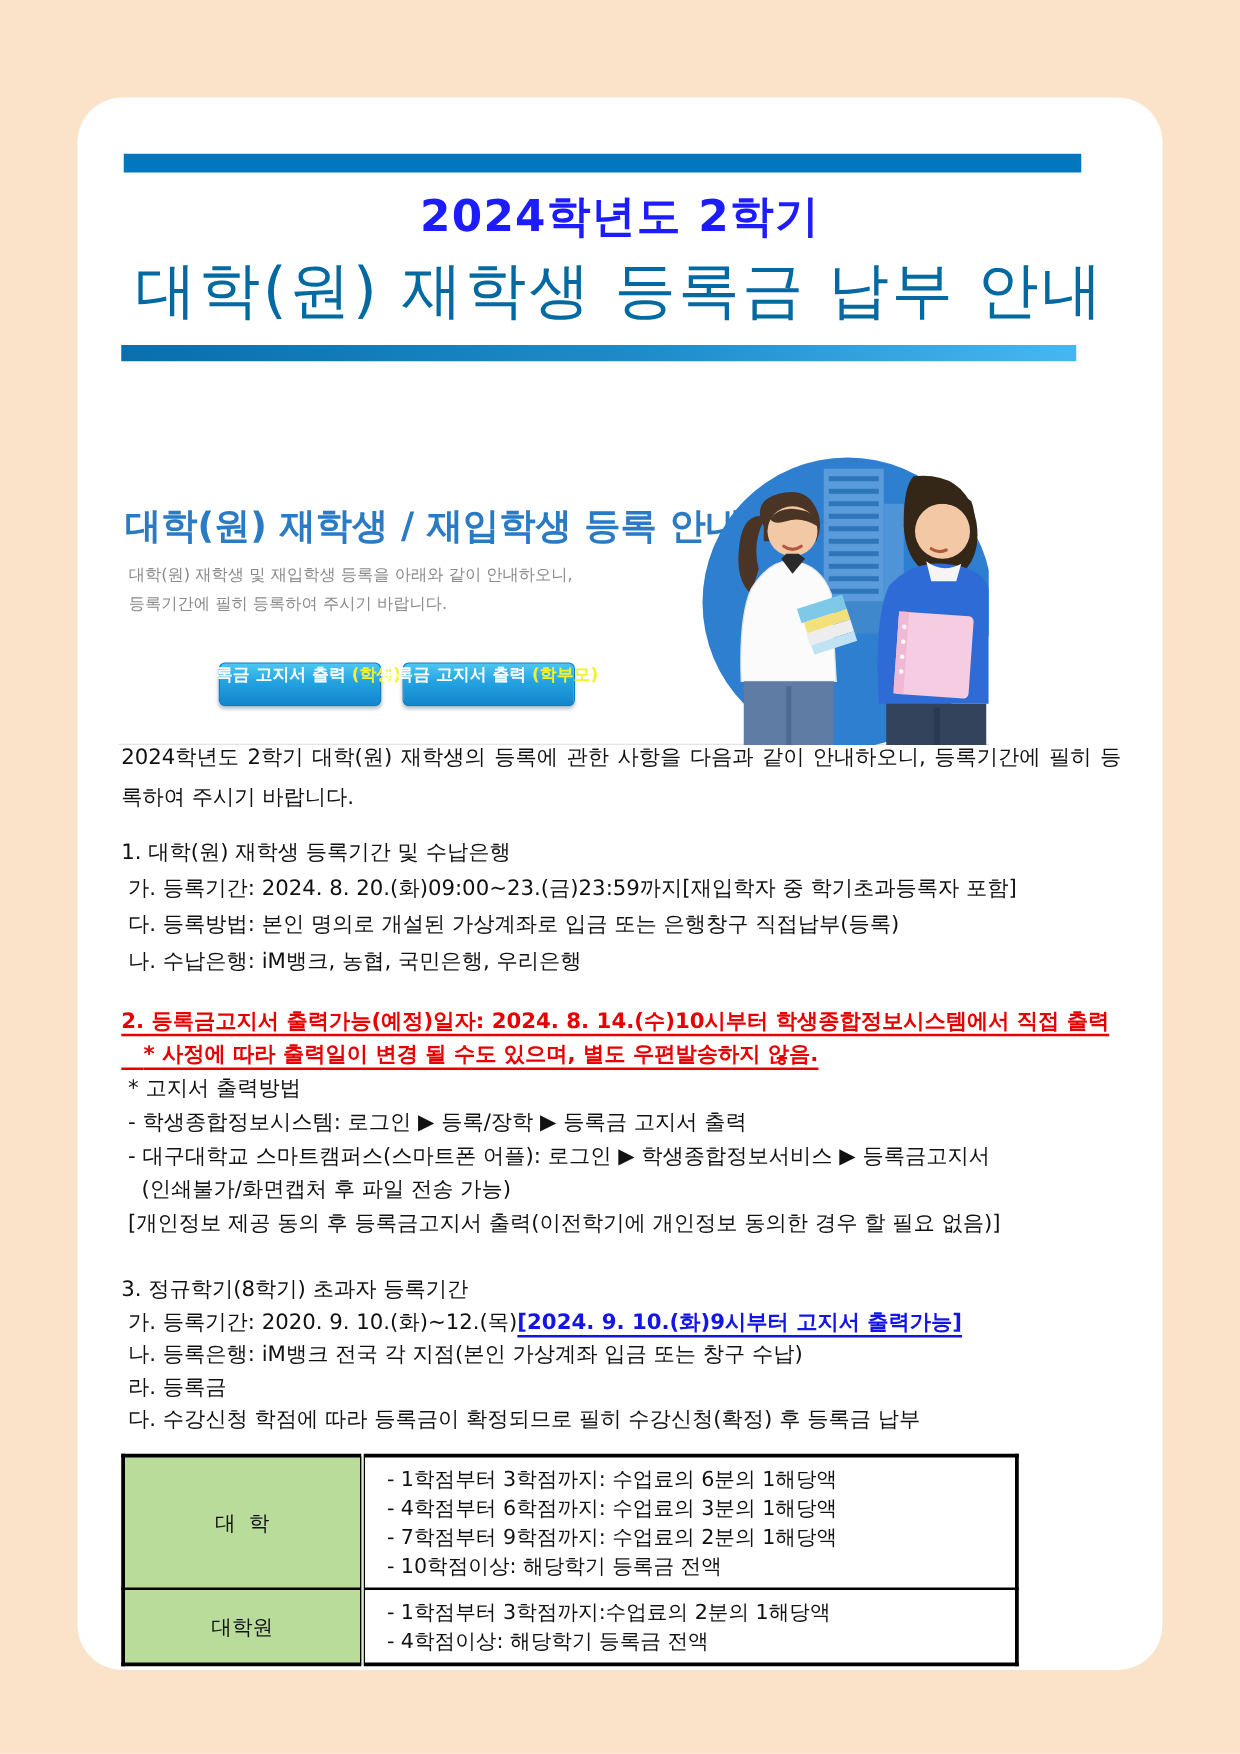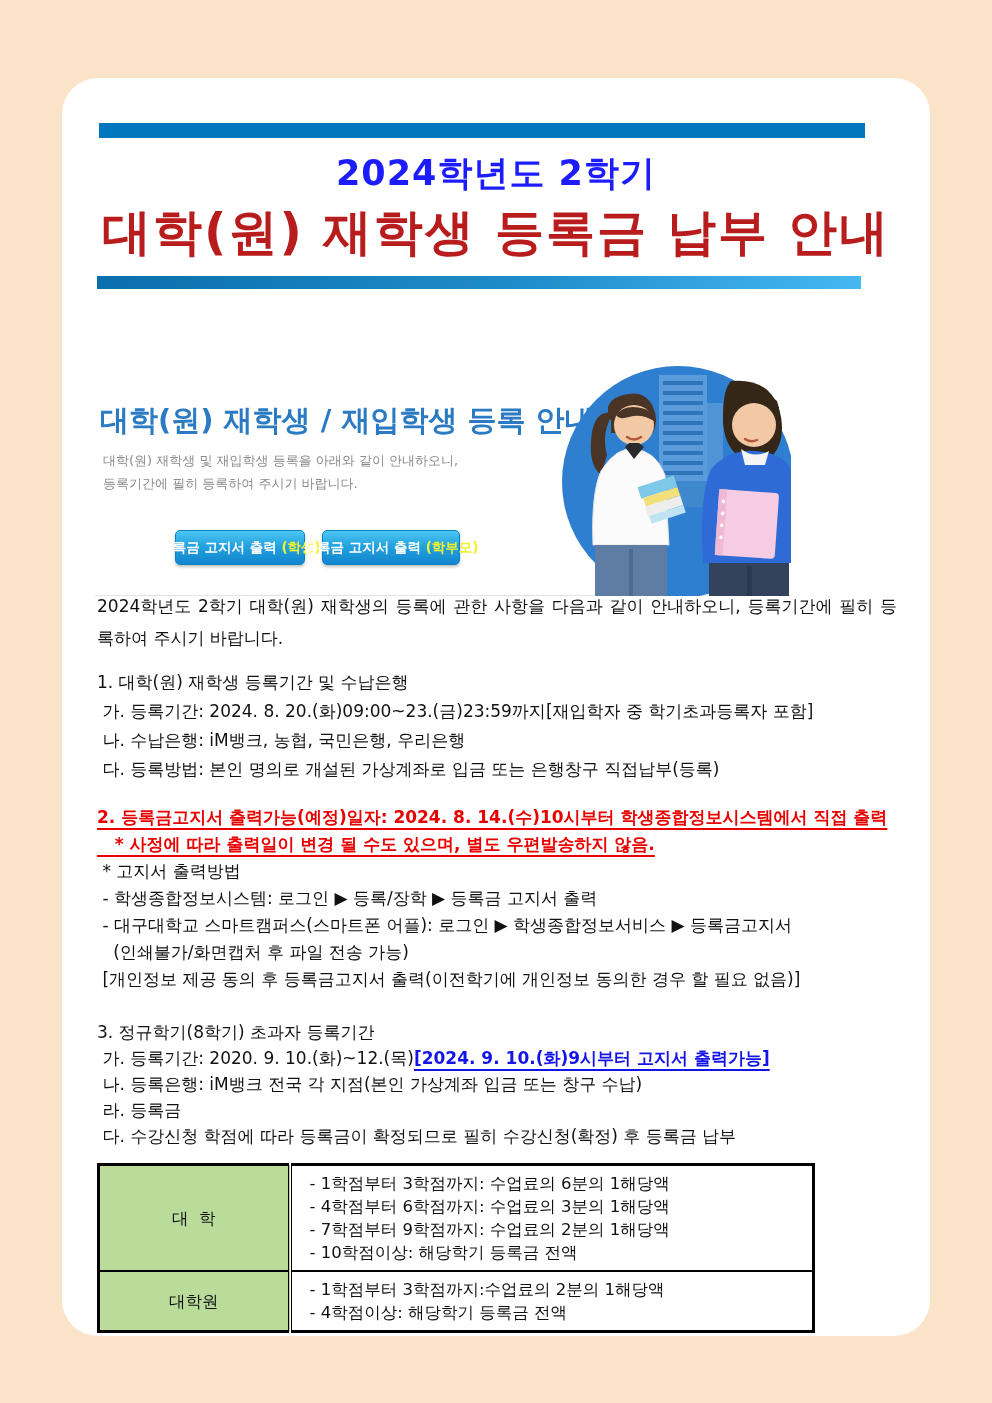--- a/index.html
+++ b/index.html
@@ -21,22 +21,22 @@
     position:absolute; left:37px; top:45px;
     width:766px; height:15px; background:#0077BE;
   }
   .semester {
     position:absolute; left:0; top:72px; width:100%;
     text-align:center; font-size:35px; font-weight:bold;
     color:#1C1CFF; letter-spacing:1px;
   }
   .main-title {
     position:absolute; left:0; top:122px; width:100%;
-    text-align:center; font-size:49px; font-weight:bold;
-    color:#b91c1c; letter-spacing:2px; white-space:nowrap;
+    text-align:center; font-size:49px; font-weight:normal;
+    color:#0369a1; letter-spacing:2px; white-space:nowrap;
   }
   .gradient-bar {
     position:absolute; left:35px; top:198px;
     width:764px; height:13px;
     background:linear-gradient(90deg,#0A6FAC 0%,#1E8CC8 55%,#47B7F2 100%);
   }
   
   .banner {
     position:absolute; left:33px; top:285px;
     width:696px; height:233px; background:#FFFFFF;
@@ -49,21 +49,21 @@
   }
   .banner-sub {
     position:absolute; left:8px; top:86px;
     font-size:13px; color:#8A8A8A; line-height:23px;
   }
   .banner-btn {
     position:absolute; top:167px; height:35px;
     background:linear-gradient(#4CC6F2 0%,#23A2E0 45%,#1286CE 100%);
     border:1px solid #0F7FC4; border-radius:5px;
     color:#fff; font-weight:bold; font-size:13.5px;
-    display:flex; align-items:center; justify-content:center;
+    display:flex; justify-content:center;
     box-shadow:0 2px 3px rgba(0,0,0,0.25);
     cursor:pointer; white-space:pre;
   }
   .btn-student { left:80px;  width:130px; }
   .btn-parent  { left:227px; width:138px; }
   .btn-target  { color:#F2F22E; }
   .illu { position:absolute; right:0; top:0; width:250px; height:233px; }
   
   .doc {
     position:absolute; left:35px; top:512px; width:800px;
@@ -180,22 +180,22 @@
     </svg>
   </div>
 
   <div class="doc">
 
     <p class="intro line">2024학년도 2학기 대학(원) 재학생의 등록에 관한 사항을 다음과 같이 안내하오니, 등록기간에 필히 등록하여 주시기 바랍니다.</p>
 
     <div class="sec1">
       <div class="line">1. 대학(원) 재학생 등록기간 및 수납은행</div>
       <div class="line"><span> 가. 등록기간: 2024. 8. 20.(화)09:00~23.(금)23:59까지</span><span class="b">[재입학자 중 학기초과등록자 포함]</span></div>
+      <div class="line"> 다. 등록방법: 본인 명의로 개설된 가상계좌로 입금 또는 은행창구 직접납부(등록)</div>
       <div class="line"> 나. 수납은행: iM뱅크, 농협, 국민은행, 우리은행</div>
-      <div class="line"> 다. 등록방법: 본인 명의로 개설된 가상계좌로 입금 또는 은행창구 직접납부(등록)</div>
     </div>
 
     <div class="sec2">
       <div class="line red">2. 등록금고지서 출력가능(예정)일자: 2024. 8. 14.(수)10시부터 학생종합정보시스템에서 직접 출력</div>
       <div class="line red">   * 사정에 따라 출력일이 변경 될 수도 있으며, 별도 우편발송하지 않음.</div>
       <div class="line"> * 고지서 출력방법</div>
       <div class="line"> - 학생종합정보시스템: 로그인 ▶ 등록/장학 ▶ 등록금 고지서 출력</div>
       <div class="line"> - 대구대학교 스마트캠퍼스(스마트폰 어플): 로그인 ▶ 학생종합정보서비스 ▶ 등록금고지서</div>
       <div class="line">   (인쇄불가/화면캡처 후 파일 전송 가능)</div>
       <div class="line"> [개인정보 제공 동의 후 등록금고지서 출력(이전학기에 개인정보 동의한 경우 할 필요 없음)]</div>

